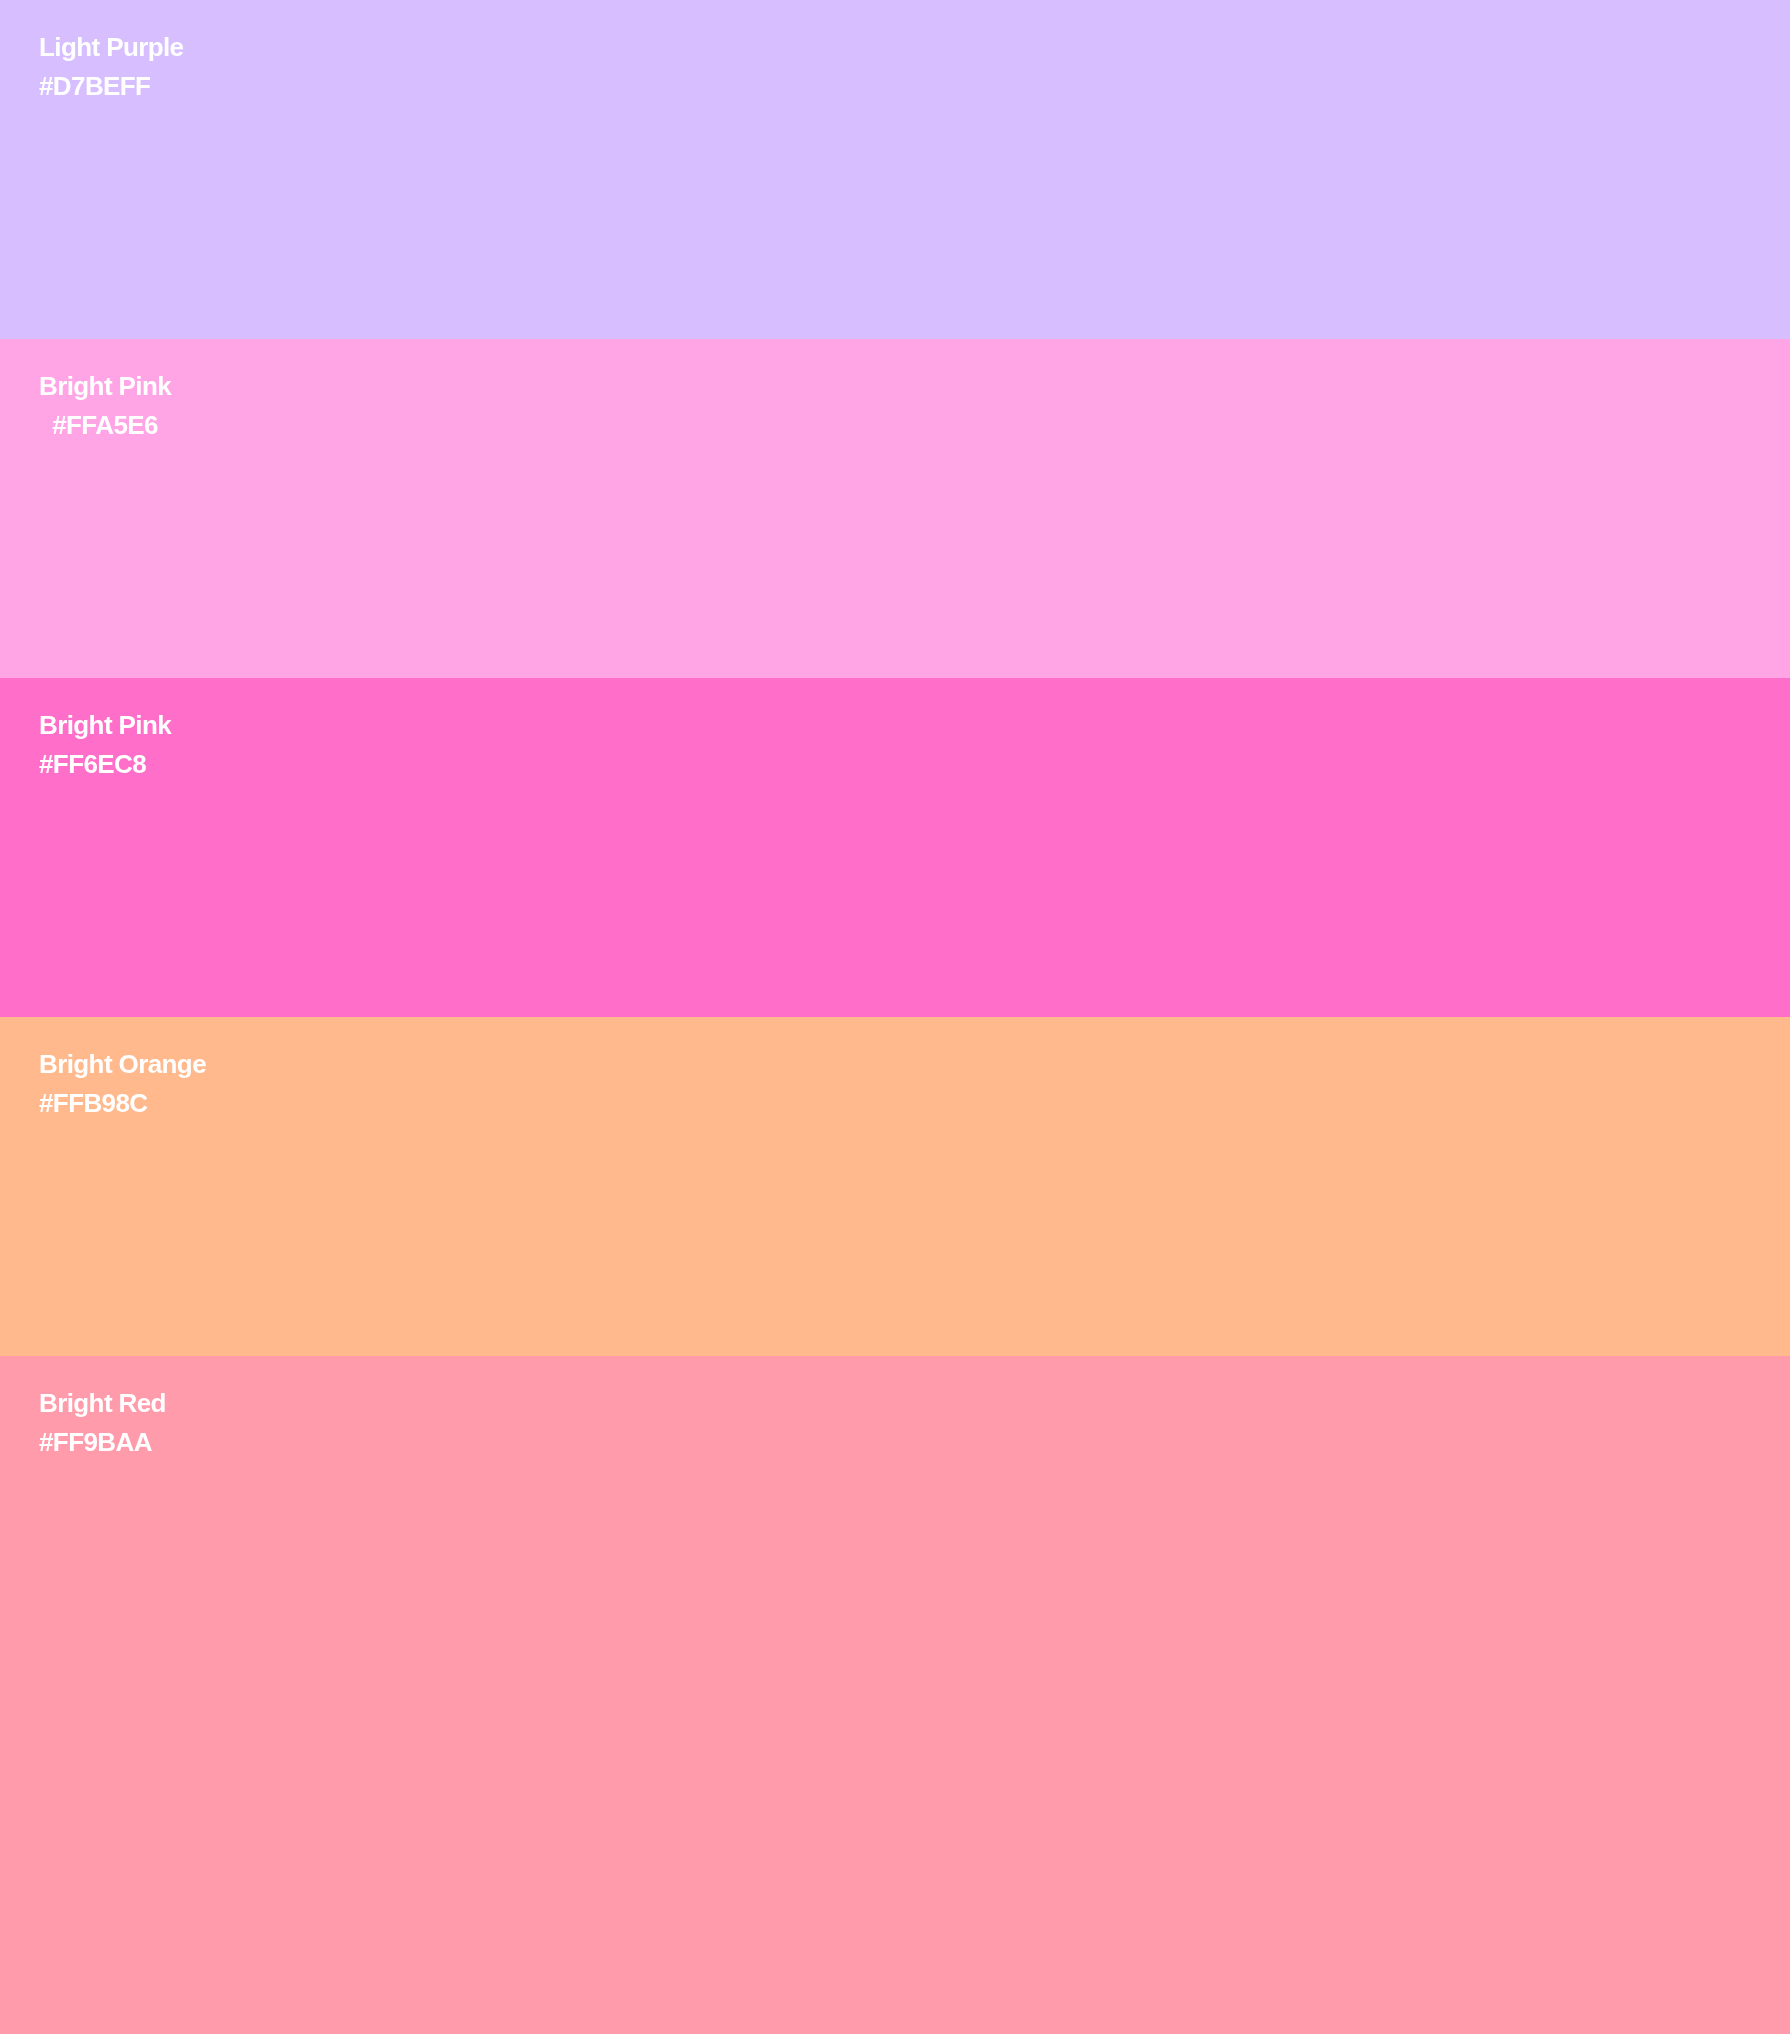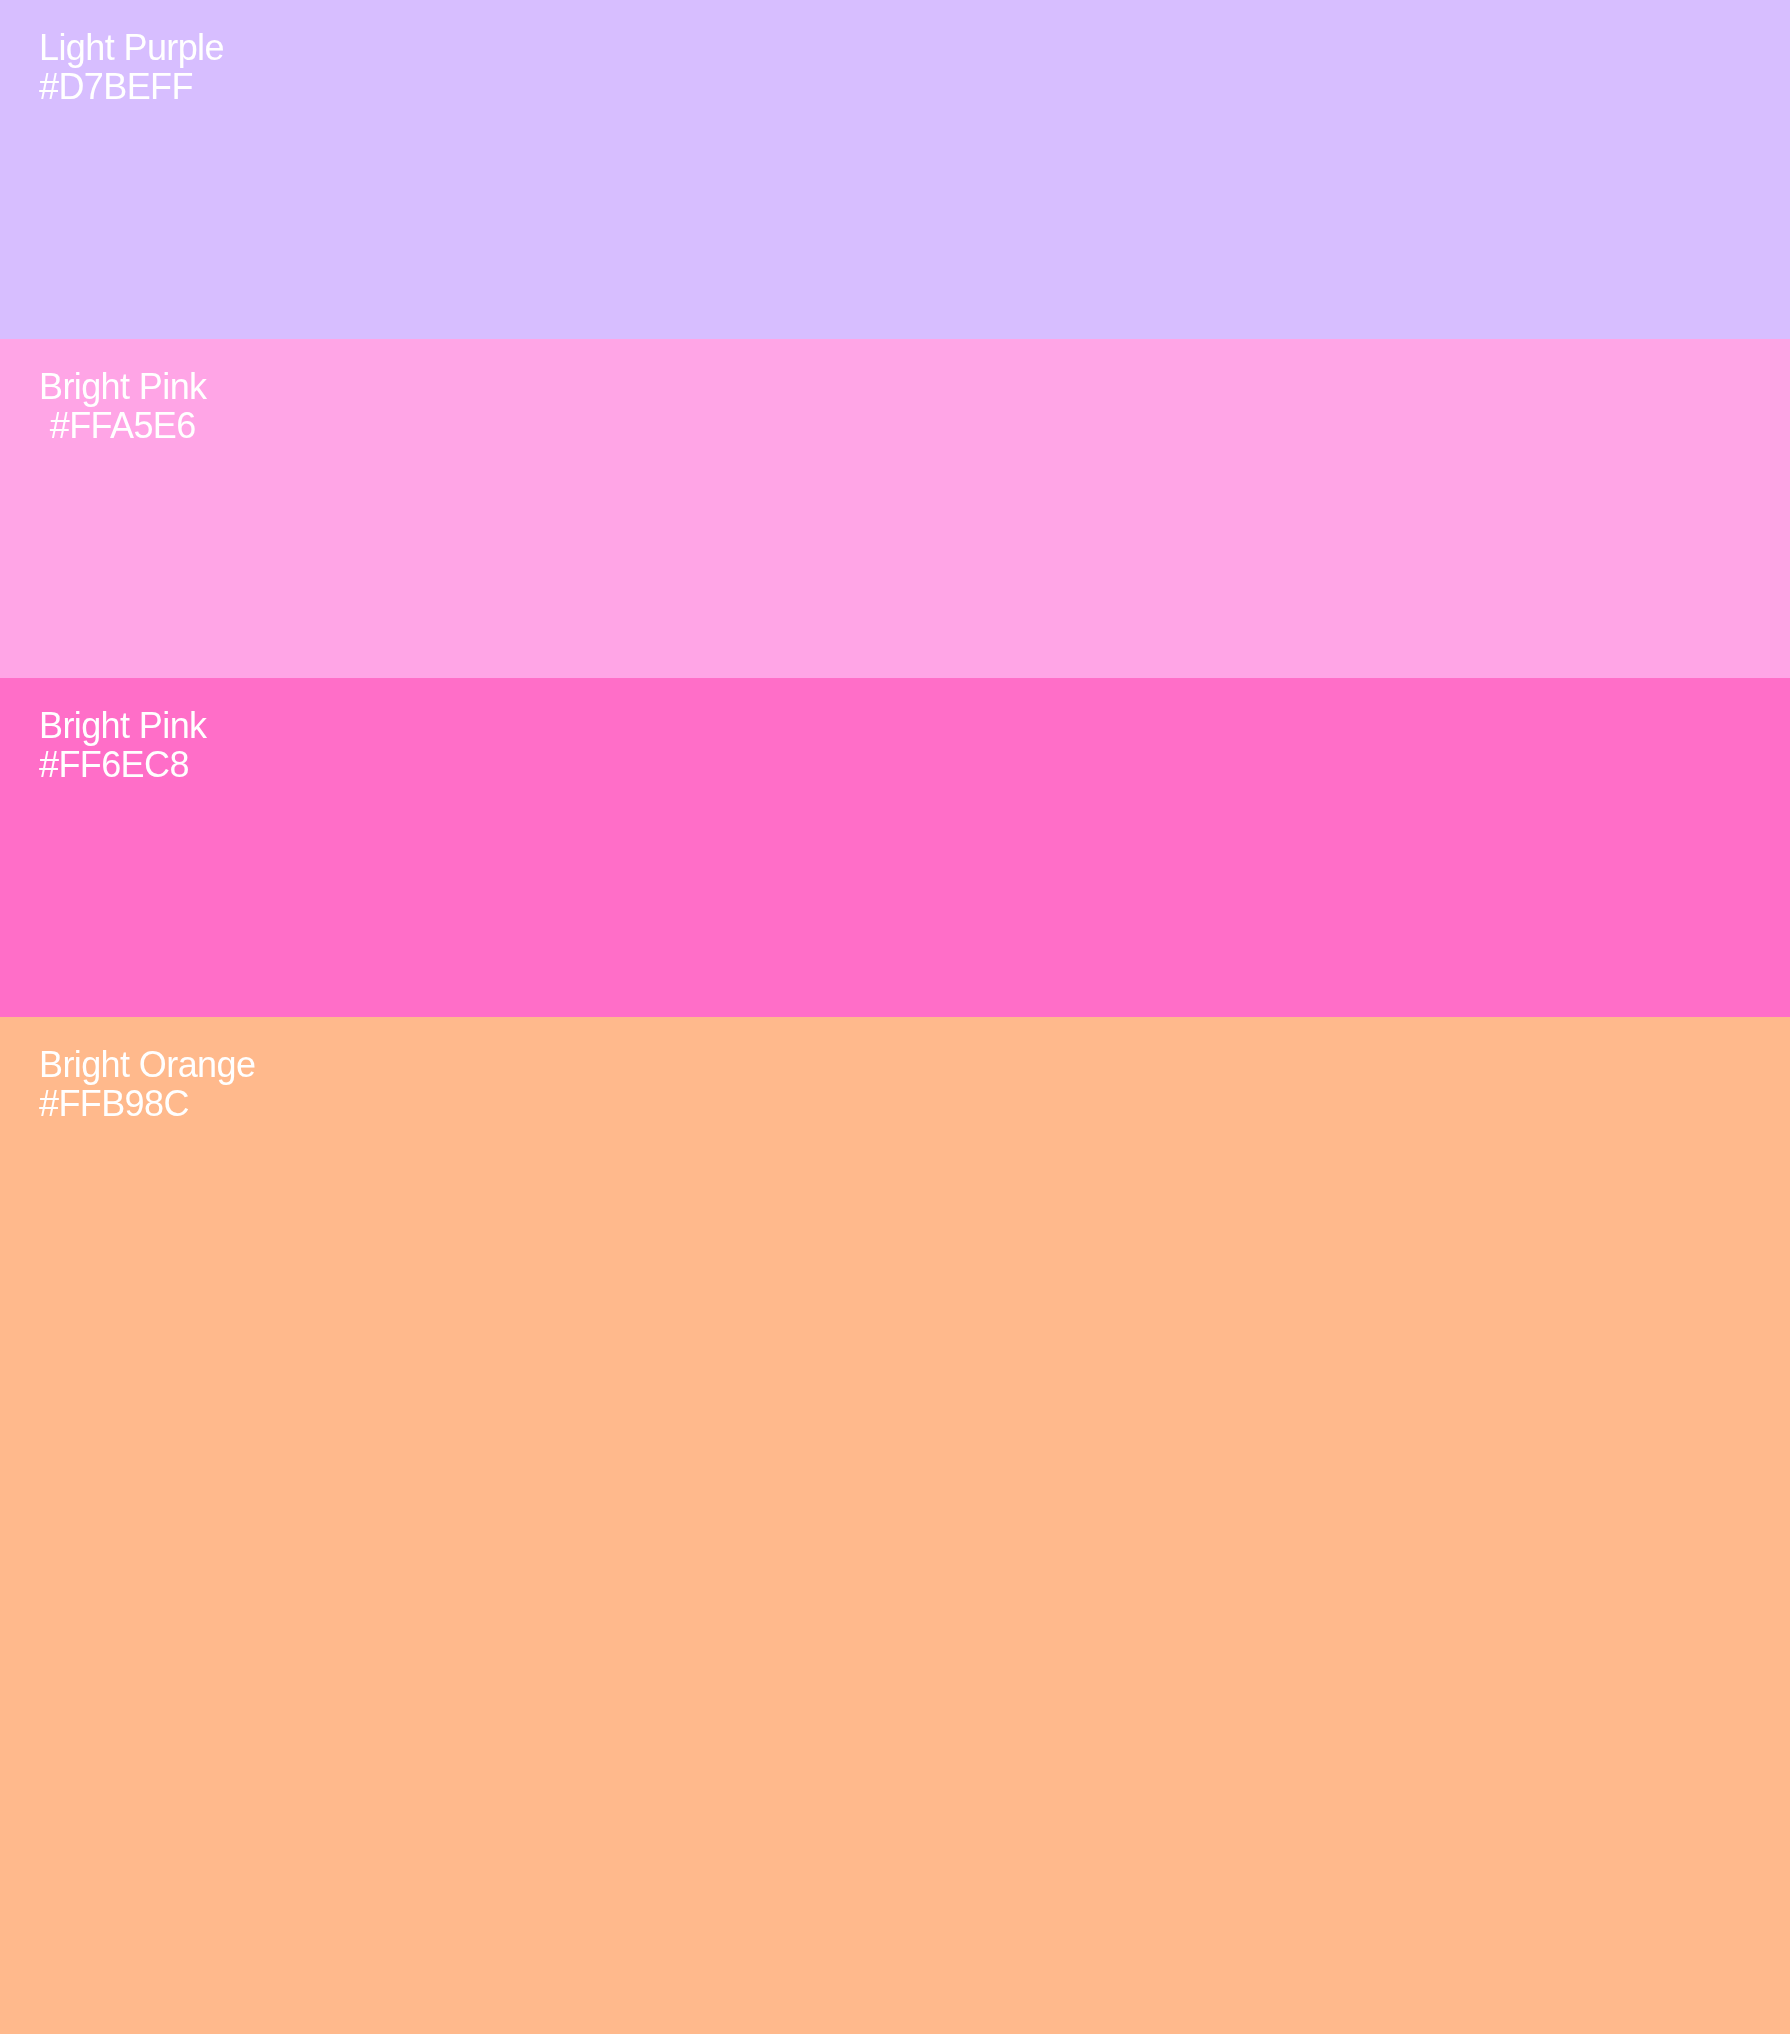--- a/index.html
+++ b/index.html
@@ -27,22 +27,22 @@
     box-sizing: border-box;
   }
   .swatch:last-child {
     flex: 1 1 auto;
   }
   .swatch-label {
     position: absolute;
     left: 39px;
     top: 28px;
     color: #ffffff;
-    font-weight: 400;
-    font-size: 36px;
+    font-weight: 700;
+    font-size: 26px;
     line-height: 39px;
     letter-spacing: -0.6px;
     white-space: nowrap;
     user-select: none;
   }
   .swatch-name,
   .swatch-hex {
     display: block;
   }
 </style>
@@ -72,16 +72,22 @@
     </div>
   </div>
 
   <div class="swatch" style="background-color: rgb(255, 185, 140);">
     <div class="swatch-label">
       <span class="swatch-name">Bright Orange</span>
       <span class="swatch-hex">#FFB98C</span>
     </div>
   </div>
 
+  <div class="swatch" style="background-color: rgb(255, 155, 170);">
+    <div class="swatch-label">
+      <span class="swatch-name">Bright Red</span>
+      <span class="swatch-hex">#FF9BAA</span>
+    </div>
+  </div>
 
 
 </div>
 
 
 </body></html>

